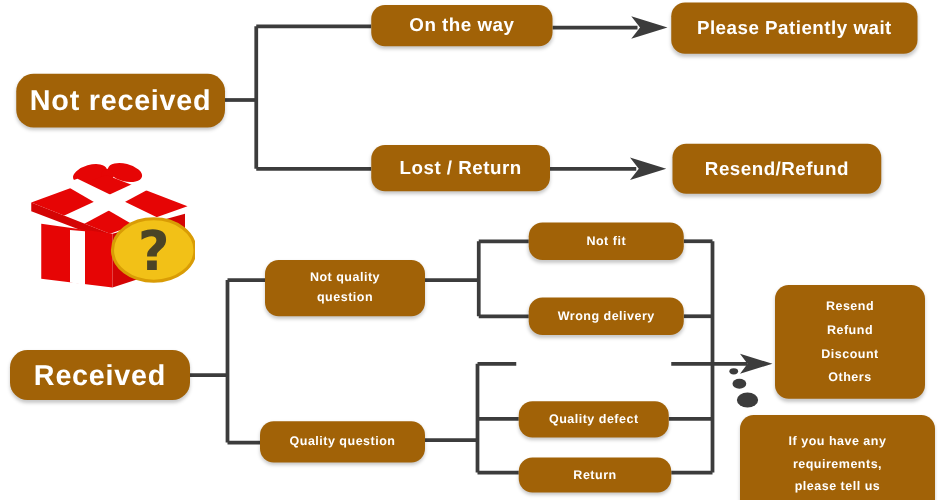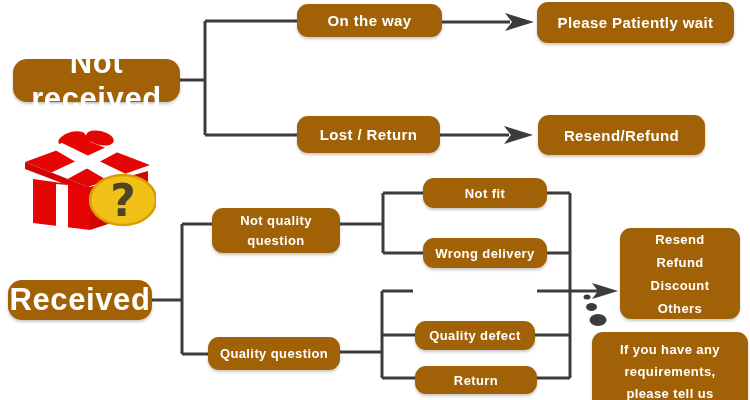--- a/index.html
+++ b/index.html
@@ -6,23 +6,23 @@
   html,body { width:750px; height:400px; }
   body { background:#ffffff; font-family:"Liberation Sans",sans-serif; }
   .canvas { position:relative; width:750px; height:400px; background:#ffffff; overflow:hidden; }
   svg.layer { position:absolute; left:0; top:0; width:750px; height:400px; }
   .node {
     position:absolute; background:#a16207; color:#ffffff; font-weight:bold;
     display:flex; flex-direction:column; align-items:center; justify-content:center;
     text-align:center; border-radius:11px; letter-spacing:.4px;
     box-shadow:0 2px 3px rgba(0,0,0,.22); z-index:2;
   }
-  .node.big   { font-size:31px; border-radius:14px; letter-spacing:.6px; }
+  .node.big   { font-size:23px; border-radius:14px; letter-spacing:.6px; }
   .node.mid   { font-size:15px; }
-  .node.small { font-size:13px; }
+  .node.small { font-size:10px; }
   .node .ln { display:block; }
   .gap18 .ln + .ln { margin-top:5px; }
   .gap22 .ln + .ln { margin-top:8px; }
   .gap20 .ln + .ln { margin-top:7px; }
   .gift { position:absolute; left:16px; top:127px; width:140px; height:105px; z-index:1; }
 </style>
 </head>
 <body>
 
 <div class="canvas">

